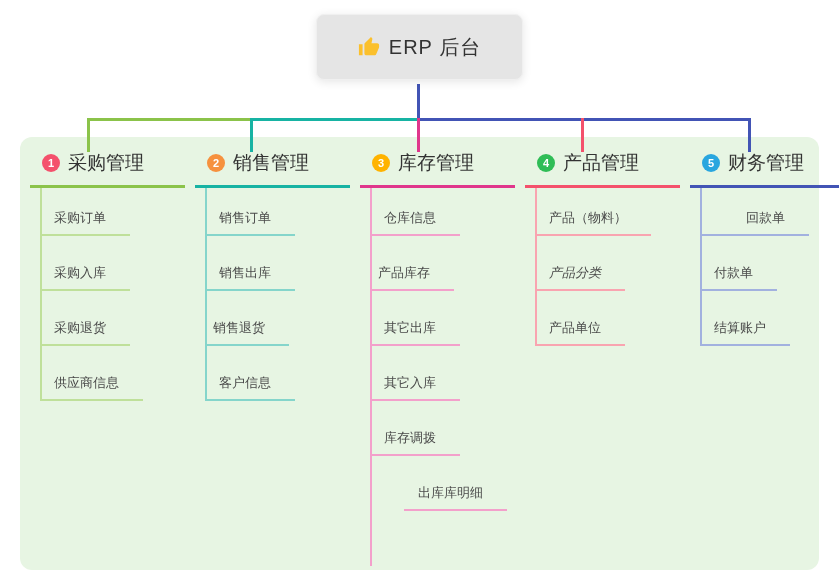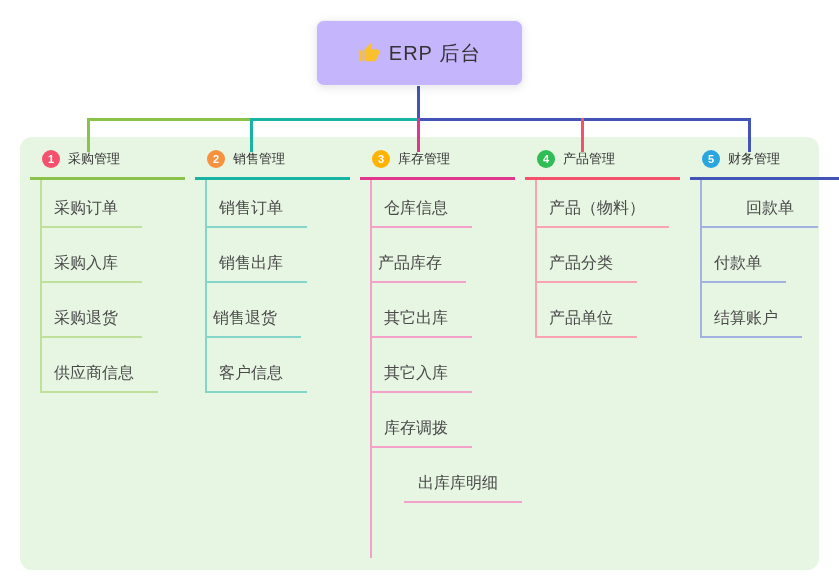--- a/index.html
+++ b/index.html
@@ -2,22 +2,22 @@
 <html><head>
 <meta charset="utf-8">
 <style>
   * { margin:0; padding:0; box-sizing:border-box; }
   html,body { width:839px; height:588px; background:#ffffff; overflow:hidden; }
   body { font-family:"Liberation Sans","DejaVu Sans",sans-serif; }
   .canvas { position:relative; width:839px; height:588px; background:#fff; }
 
   
   .root-node {
-    position:absolute; left:316px; top:20px; width:207px; height:66px;
-    background:#c4b5fd; border:1px solid #f0f0f0; border-radius:8px;
+    position:absolute; left:316px; top:14px; width:207px; height:66px;
+    background:#e5e5e5; border:1px solid #f0f0f0; border-radius:8px;
     box-shadow:0 2px 10px rgba(0,0,0,0.10);
     display:flex; align-items:center; justify-content:center; gap:9px;
     cursor:pointer; z-index:3;
   }
   .root-node .root-title { font-size:20px; color:#333; letter-spacing:1px; }
   .root-node svg { display:block; }
 
   
   .h-line, .v-line { position:absolute; z-index:1; }
 
@@ -33,30 +33,30 @@
     display:flex; align-items:center; gap:8px;
     padding:0 0 9px 12px; border-bottom:3px solid #000;
     cursor:pointer;
   }
   .badge {
     width:18px; height:18px; border-radius:50%;
     color:#fff; font-size:11px; font-weight:bold;
     display:flex; align-items:center; justify-content:center;
     flex:0 0 18px;
   }
-  .branch-label { font-size:13px; font-weight:500; color:#333; white-space:nowrap; }
+  .branch-label { font-size:19px; font-weight:500; color:#333; white-space:nowrap; }
 
   .children { position:relative; }
   .spine { position:absolute; left:10px; top:0; width:2px; }
   .child-slot { display:flex; align-items:flex-end; height:55px; }
   .child-slot.first { height:48px; }
   .child-node {
     margin-left:10px; padding:0 24px 7px 14px;
     border-bottom:2px solid #000;
-    font-size:16px; color:#4a4a4a; white-space:nowrap;
+    font-size:13px; color:#4a4a4a; white-space:nowrap;
     cursor:pointer;
   }
 </style>
 </head>
 <body>
 
 <div class="canvas">
 
   <div class="root-node">
     <svg width="22" height="22" viewBox="0 0 24 24" aria-hidden="true">
@@ -153,21 +153,21 @@
         <div class="branch-header" style="border-bottom-color: rgb(244, 81, 108);">
           <span class="badge" style="background: rgb(47, 189, 86);">4</span>
           <span class="branch-label">产品管理</span>
         </div>
         <div class="children">
           <div class="spine" style="background: rgb(249, 164, 176); height: 158px;"></div>
           <div class="child-slot first">
             <div class="child-node" style="border-bottom-color: rgb(249, 164, 176);">产品（物料）</div>
           </div>
           <div class="child-slot">
-            <div class="child-node" style="border-bottom-color: rgb(249, 164, 176);">产品分类</div>
+            <div class="child-node" style="border-bottom-color: rgb(249, 164, 176); font-style: italic;">产品分类</div>
           </div>
           <div class="child-slot">
             <div class="child-node" style="border-bottom-color: rgb(249, 164, 176);">产品单位</div>
           </div>
         </div>
       </div>
       <div class="branch-col" style="left: 690px;">
         <div class="branch-header" style="border-bottom-color: rgb(66, 84, 181);">
           <span class="badge" style="background: rgb(41, 166, 223);">5</span>
           <span class="branch-label">财务管理</span>

